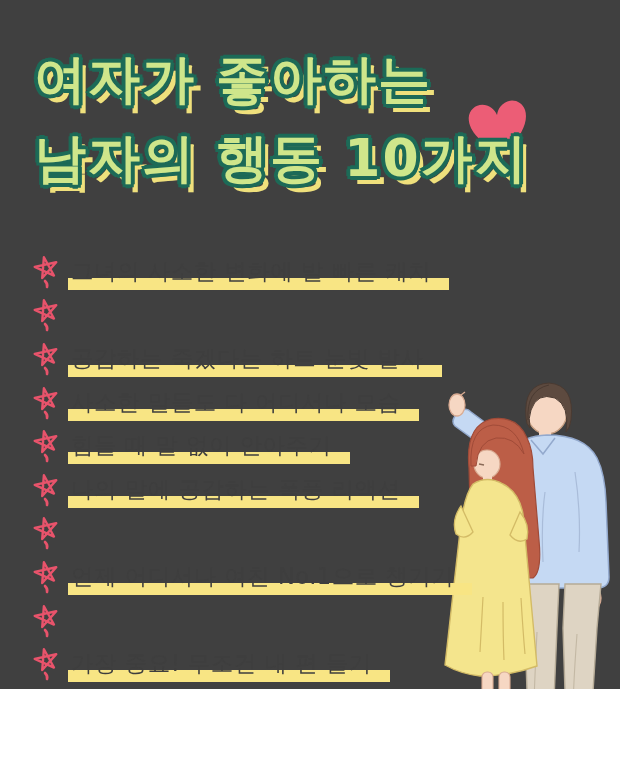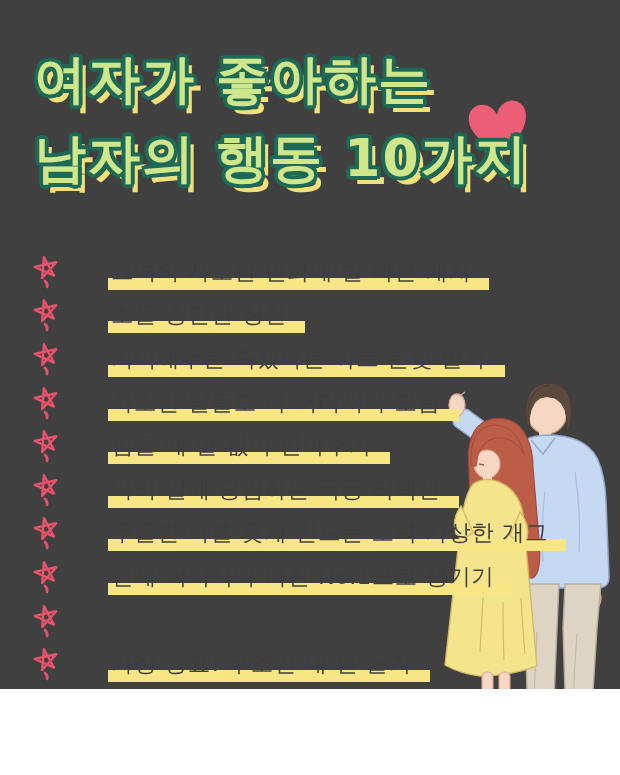--- a/index.html
+++ b/index.html
@@ -58,21 +58,20 @@
     height: 43.6px;
     white-space: nowrap;
   }
   .star { width: 28px; height: 34px; margin-right: 8px; flex: 0 0 auto; }
   .item-text {
     font-size: 22.5px;
     color: #3e3e3e;
     letter-spacing: 0.5px;
     padding: 2px 18px 3px 3px;
     background: linear-gradient(to top, #f8e584 12px, rgba(0,0,0,0) 12px);
-    margin-left: 40px;
   }
 
   
   .couple { position: absolute; left: 425px; top: 372px; width: 195px; height: 403px; z-index: 1; }
 
   
   .logo {
     position: absolute;
     left: 0;
     right: 0;
@@ -108,30 +107,29 @@
         </svg>
       <span class="item-text">그녀의 사소한 변화에 발 빠른 캐치</span>
     </div>
     <div class="list-item">
       <svg class="star" viewBox="0 0 28 34">
           <g fill="none" stroke="#e8536b" stroke-width="2.4" stroke-linecap="round" stroke-linejoin="round" transform="rotate(-12 14 12)">
             <path d="M14 2 L20 22 L3 9.5 L25 9.5 L8 22 Z"></path>
           </g>
           <path d="M13 26 q3 3 2 6" fill="none" stroke="#e8536b" stroke-width="2.6" stroke-linecap="round"></path>
         </svg>
-      <span class="item-text">소울 충만한 칭찬</span>
-    </div>
-    <div class="list-item">
-      <svg class="star" viewBox="0 0 28 34">
-          <g fill="none" stroke="#e8536b" stroke-width="2.4" stroke-linecap="round" stroke-linejoin="round" transform="rotate(-12 14 12)">
-            <path d="M14 2 L20 22 L3 9.5 L25 9.5 L8 22 Z"></path>
-          </g>
-          <path d="M13 26 q3 3 2 6" fill="none" stroke="#e8536b" stroke-width="2.6" stroke-linecap="round"></path>
-        </svg>
-      <span class="item-text">기억해주는 죽겠다는 하트 눈빛 발사</span>
+    </div>
+    <div class="list-item">
+      <svg class="star" viewBox="0 0 28 34">
+          <g fill="none" stroke="#e8536b" stroke-width="2.4" stroke-linecap="round" stroke-linejoin="round" transform="rotate(-12 14 12)">
+            <path d="M14 2 L20 22 L3 9.5 L25 9.5 L8 22 Z"></path>
+          </g>
+          <path d="M13 26 q3 3 2 6" fill="none" stroke="#e8536b" stroke-width="2.6" stroke-linecap="round"></path>
+        </svg>
+      <span class="item-text">공감하는 죽겠다는 하트 눈빛 발사</span>
     </div>
     <div class="list-item">
       <svg class="star" viewBox="0 0 28 34">
           <g fill="none" stroke="#e8536b" stroke-width="2.4" stroke-linecap="round" stroke-linejoin="round" transform="rotate(-12 14 12)">
             <path d="M14 2 L20 22 L3 9.5 L25 9.5 L8 22 Z"></path>
           </g>
           <path d="M13 26 q3 3 2 6" fill="none" stroke="#e8536b" stroke-width="2.6" stroke-linecap="round"></path>
         </svg>
       <span class="item-text">사소한 말들도 다 어디서나 모습</span>
     </div>
@@ -153,21 +151,20 @@
         </svg>
       <span class="item-text">나의 말에 공감하는 폭풍 리액션</span>
     </div>
     <div class="list-item">
       <svg class="star" viewBox="0 0 28 34">
           <g fill="none" stroke="#e8536b" stroke-width="2.4" stroke-linecap="round" stroke-linejoin="round" transform="rotate(-12 14 12)">
             <path d="M14 2 L20 22 L3 9.5 L25 9.5 L8 22 Z"></path>
           </g>
           <path d="M13 26 q3 3 2 6" fill="none" stroke="#e8536b" stroke-width="2.6" stroke-linecap="round"></path>
         </svg>
-      <span class="item-text">우울한 나를 웃게 만드는 노력 가상한 개그</span>
     </div>
     <div class="list-item">
       <svg class="star" viewBox="0 0 28 34">
           <g fill="none" stroke="#e8536b" stroke-width="2.4" stroke-linecap="round" stroke-linejoin="round" transform="rotate(-12 14 12)">
             <path d="M14 2 L20 22 L3 9.5 L25 9.5 L8 22 Z"></path>
           </g>
           <path d="M13 26 q3 3 2 6" fill="none" stroke="#e8536b" stroke-width="2.6" stroke-linecap="round"></path>
         </svg>
       <span class="item-text">언제 어디서나 여친 No.1으로 챙기기</span>
     </div>

